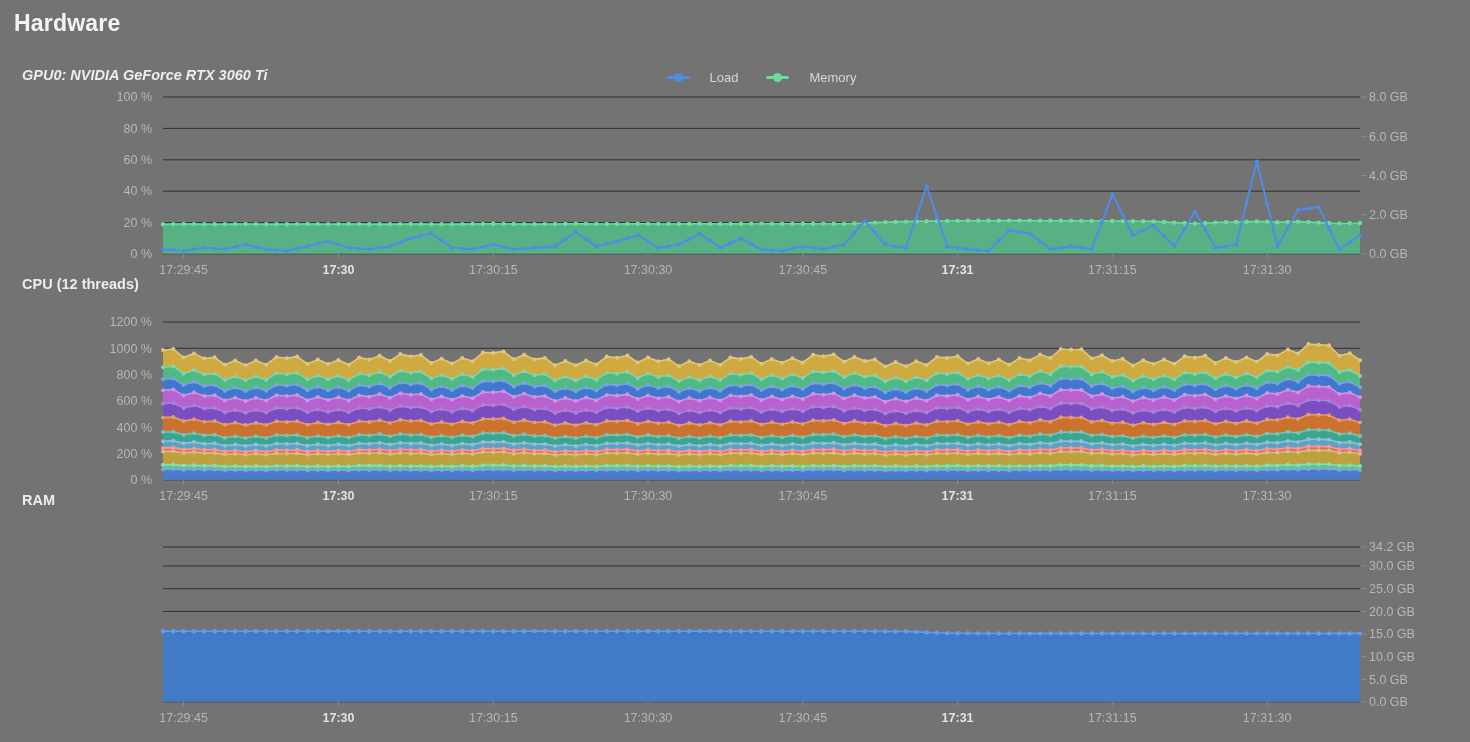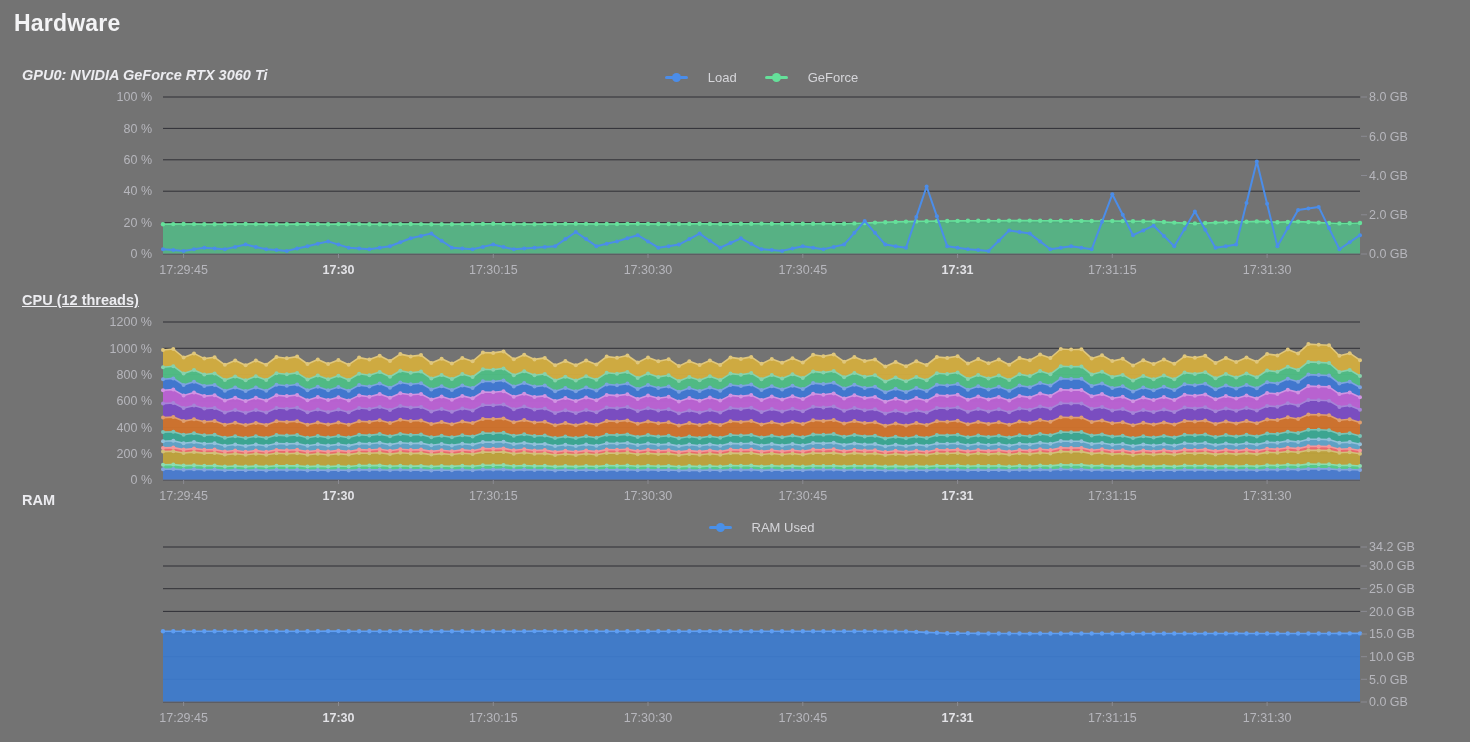--- a/index.html
+++ b/index.html
@@ -11,21 +11,21 @@
   }
   .title{
     position:absolute;left:14px;top:10px;
     font-size:23px;font-weight:700;color:#f4f4f6;letter-spacing:.2px;
   }
   .hdr{
     position:absolute;left:22px;
     font-size:14.5px;font-weight:700;color:#ececf0;
   }
   #hdr-gpu{top:67px;font-style:italic;}
-  #hdr-cpu{top:292px;text-decoration:underline;}
+  #hdr-cpu{top:276px;}
   #hdr-ram{top:492px;}
   .legend{
     position:absolute;left:163px;width:1197px;height:20px;
     display:flex;justify-content:center;align-items:center;gap:28px;
     z-index:2;
   }
   #legend-gpu{top:67px;}
   #legend-ram{top:517px;}
   .legend-item{display:flex;align-items:center;gap:20px;cursor:pointer;}
   .legend-marker{position:relative;width:23px;height:3px;border-radius:2px;}
@@ -48,29 +48,21 @@
       <div class="legend-item">
         <span class="legend-marker" style="background: rgb(75, 141, 233);">
           <span class="legend-dot" style="background: rgb(75, 141, 233);"></span>
         </span>
         <span class="legend-label">Load</span>
       </div>
       <div class="legend-item">
         <span class="legend-marker" style="background: rgb(101, 224, 154);">
           <span class="legend-dot" style="background: rgb(101, 224, 154);"></span>
         </span>
-        <span class="legend-label">GeForce</span>
-      </div>
-    </div>
-  <div class="legend" id="legend-ram">
-      <div class="legend-item">
-        <span class="legend-marker" style="background: rgb(74, 144, 232);">
-          <span class="legend-dot" style="background: rgb(74, 144, 232);"></span>
-        </span>
-        <span class="legend-label">RAM Used</span>
+        <span class="legend-label">Memory</span>
       </div>
     </div>
 
   <svg id="canvas" width="1470" height="742">
       <g>
         <g>
           <line x1="163" x2="1360" y1="97.0" y2="97.0" stroke="#303036" stroke-width="1"></line>
           <line x1="163" x2="1360" y1="128.4" y2="128.4" stroke="#303036" stroke-width="1"></line>
           <line x1="163" x2="1360" y1="159.8" y2="159.8" stroke="#303036" stroke-width="1"></line>
           <line x1="163" x2="1360" y1="191.2" y2="191.2" stroke="#303036" stroke-width="1"></line>

